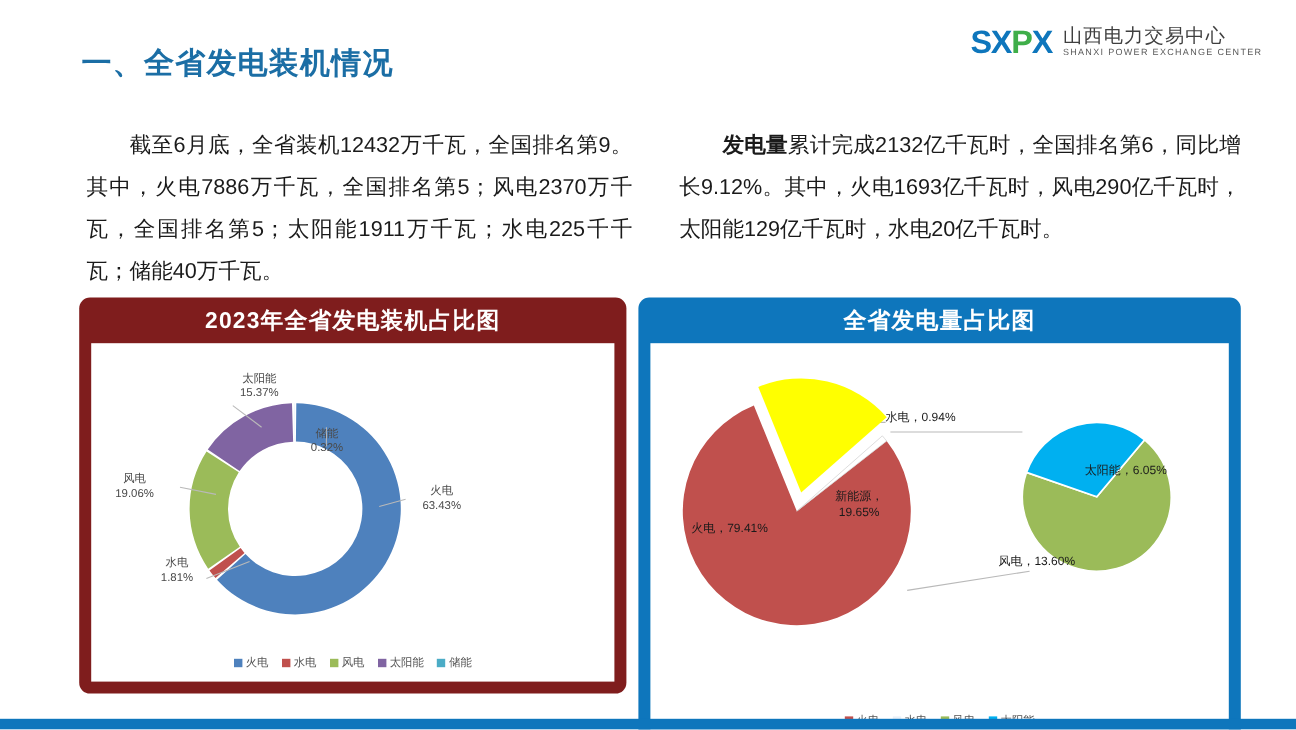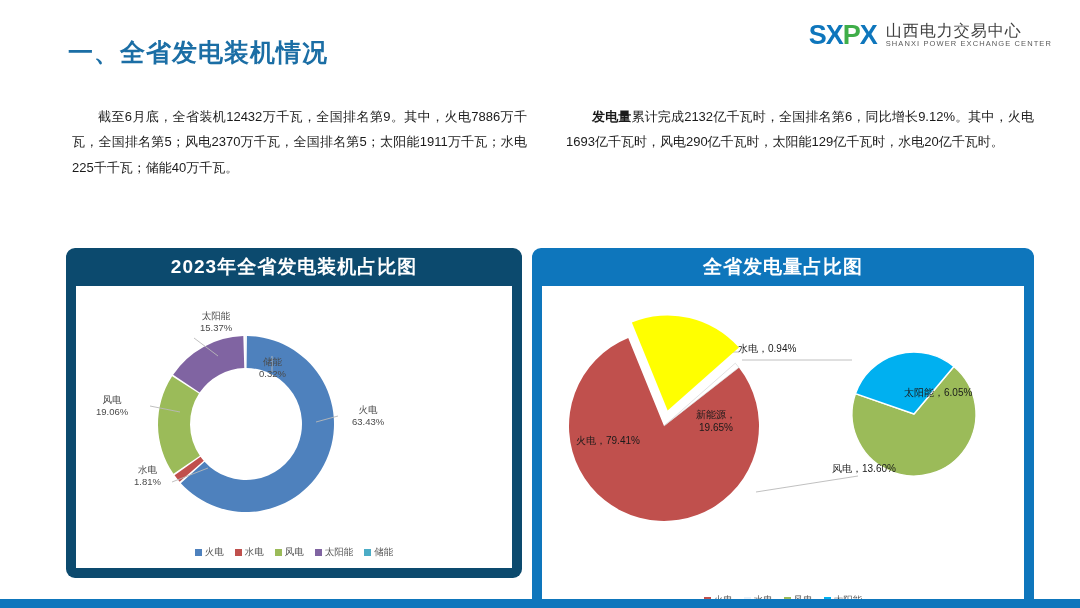--- a/index.html
+++ b/index.html
@@ -23,31 +23,31 @@
     font-size:27px;font-weight:bold;color:#0E76BC;
     letter-spacing:-1px;line-height:1;position:relative;
   }
   .logo-mark .leaf{color:#3FAE49;}
   .logo-text{display:flex;flex-direction:column;line-height:1.05;}
   .logo-cn{font-size:16px;font-weight:normal;color:#3f3f3f;letter-spacing:1px;}
   .logo-en{font-size:7.5px;color:#5a5a5a;letter-spacing:1.1px;}
   
   .para{
     position:absolute;
-    font-size:13px;color:#1a1a1a;line-height:1.95;
+    font-size:18px;color:#1a1a1a;line-height:1.95;
     text-align:justify;
   }
   .para b{font-weight:bold;}
   #para-left{left:72px;top:104px;width:455px;text-indent:2em;}
   #para-right{left:566px;top:104px;width:468px;text-indent:2em;}
   
   .panel{
     position:absolute;border-radius:9px;overflow:hidden;
   }
-  #panel-left{left:66px;top:248px;width:456px;height:330px;background:#0c4a6e;}
+  #panel-left{left:66px;top:248px;width:456px;height:330px;background:#7f1d1d;}
   #panel-right{left:532px;top:248px;width:502px;height:378px;background:#0E76BC;}
   .panel-title{
     height:38px;display:flex;align-items:center;justify-content:center;
     color:#ffffff;font-size:19px;font-weight:bold;letter-spacing:1px;
   }
   .panel-body{
     background:#ffffff;position:relative;
     margin:0 10px 10px 10px;height:calc(100% - 48px);
   }
   

